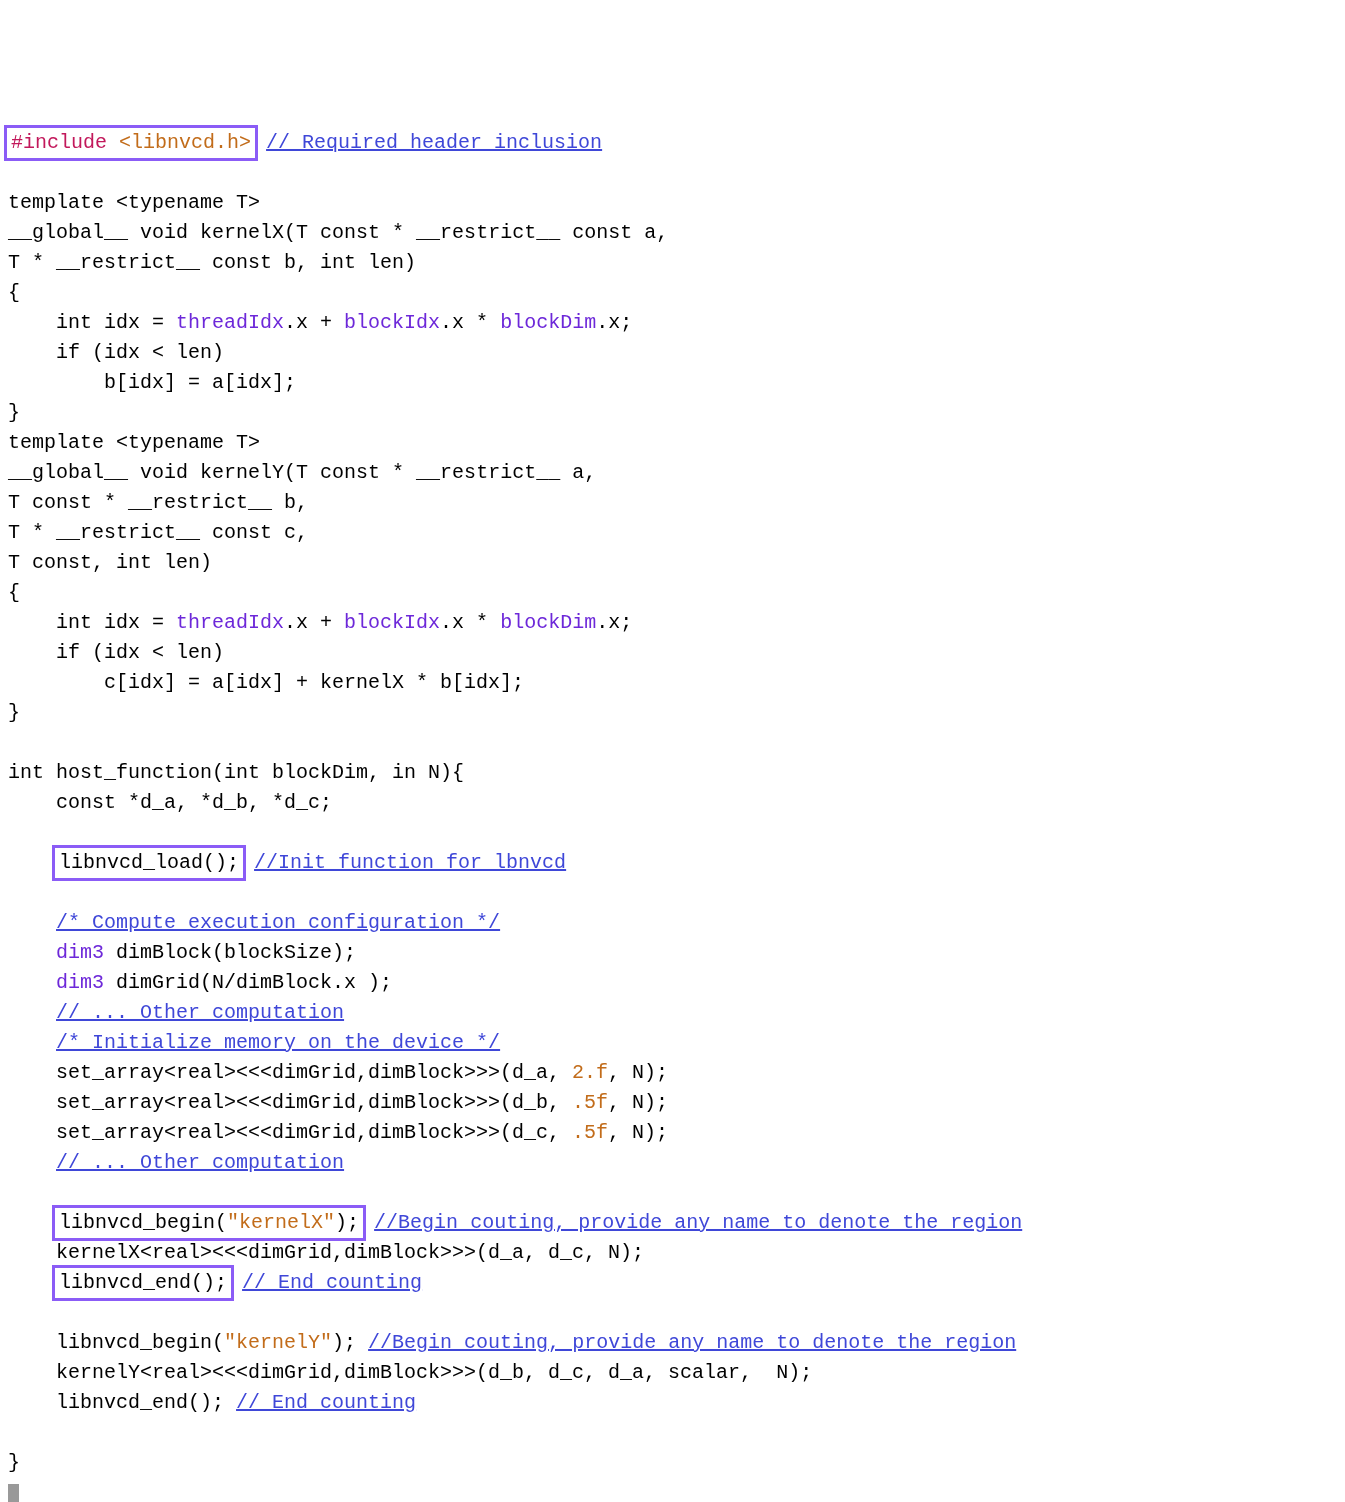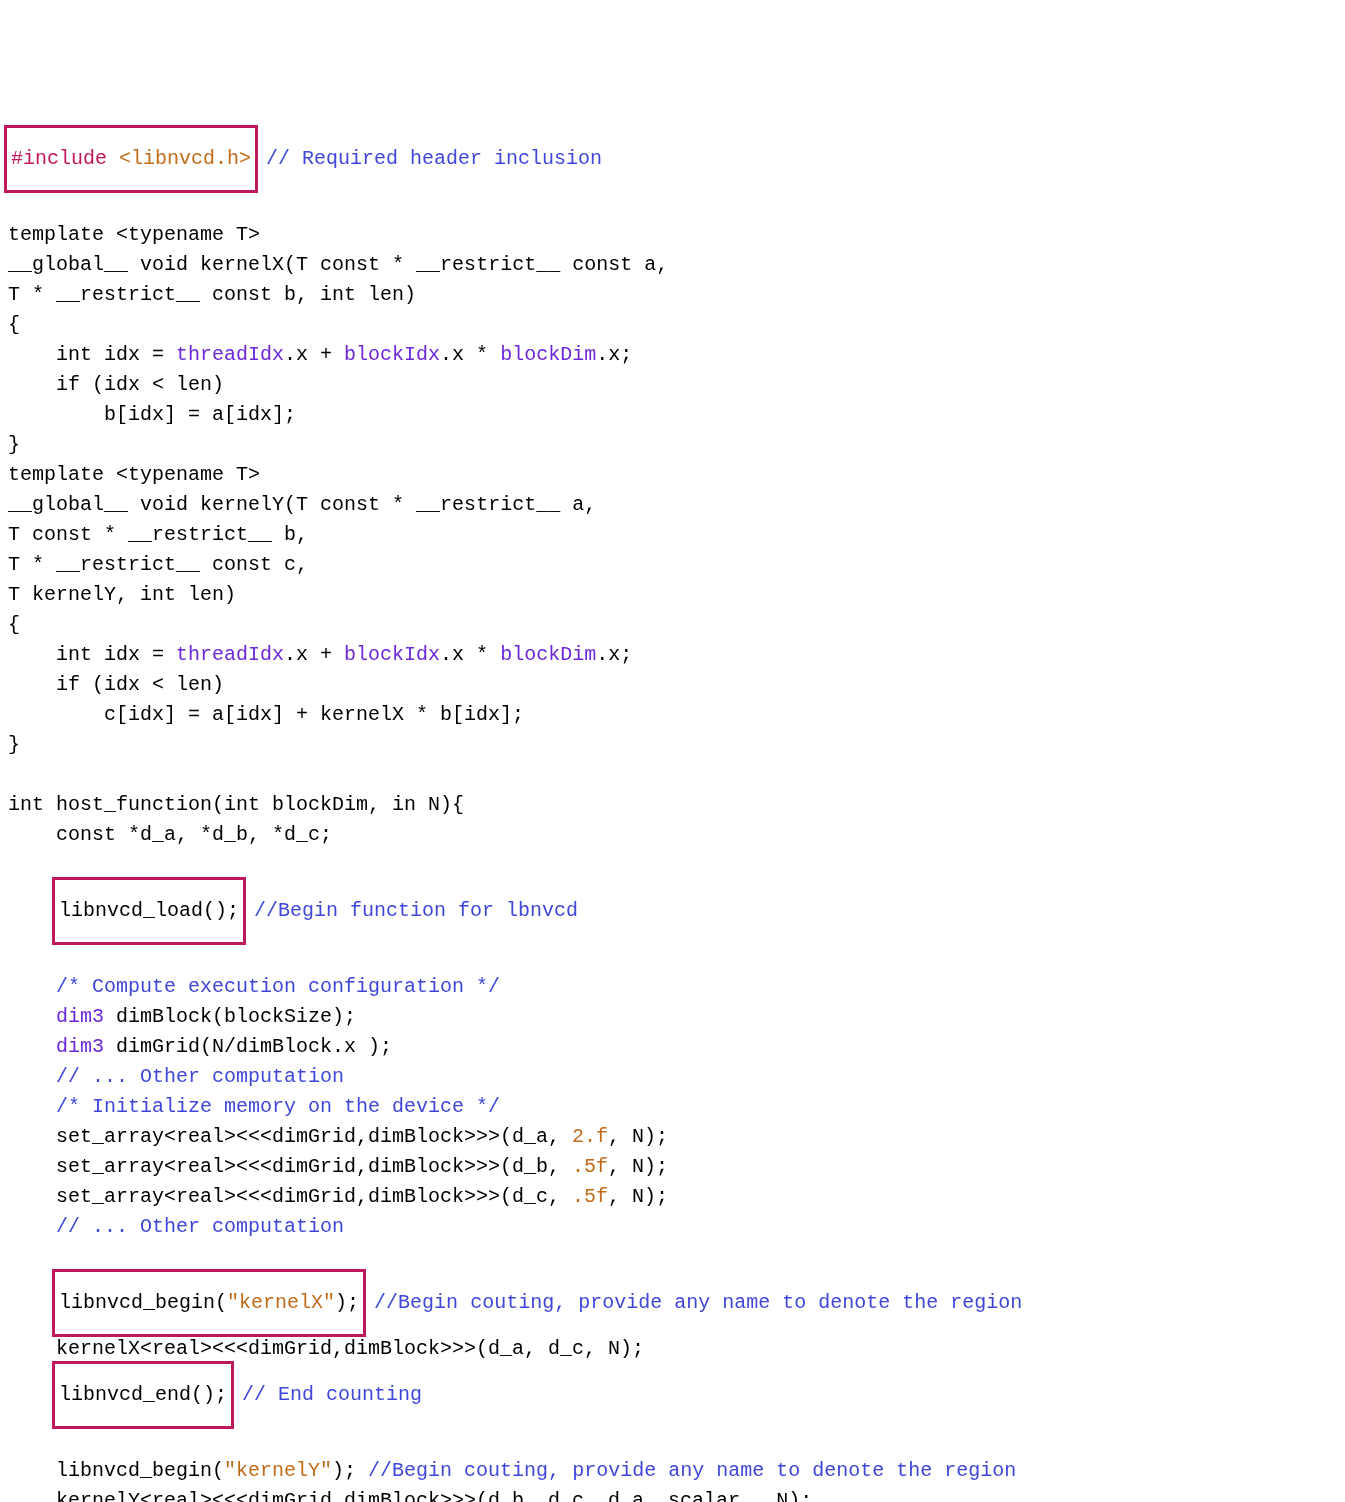--- a/index.html
+++ b/index.html
@@ -7,27 +7,27 @@
     padding: 8px;
     background: #ffffff;
     font-family: "Menlo", "Consolas", "Courier New", monospace;
     font-size: 20px;
     line-height: 1.5;
     white-space: pre;
     color: #000000;
   }
   .tok-preproc   { color: #c2185b; } 
   .tok-string    { color: #c26c1a; } 
-  .tok-comment   { color: #3f47d8; } 
+  .tok-comment   { color: #3f47d8; text-decoration: underline; } 
   .tok-keyword   { color: #000000; } 
   .tok-type      { color: #6d28d9; }
 
   .highlight-box {
-    border: 3px solid #be185d;
-    padding: 16px 4px;
+    border: 3px solid #8b5cf6;
+    padding: 0 4px;
     display: inline-block;
     margin: -3px -4px;
     vertical-align: baseline;
   }
   .cursor-block {
     display:inline-block;
     width: 11px;
     height: 20px;
     background: #999999;
     vertical-align: text-bottom;
@@ -46,31 +46,31 @@
 <span>T * __restrict__ </span><span class="tok-keyword">const</span><span> b, </span><span class="tok-keyword">int</span><span> len)</span>
 <span>{</span>
 <span>    </span><span class="tok-keyword">int</span><span> idx = </span><span class="tok-type">threadIdx</span><span>.x + </span><span class="tok-type">blockIdx</span><span>.x * </span><span class="tok-type">blockDim</span><span>.x;</span>
 <span>    </span><span class="tok-keyword">if</span><span> (idx &lt; len)</span>
 <span>        b[idx] = a[idx];</span>
 <span>}</span>
 <span class="tok-keyword">template</span><span> &lt;</span><span class="tok-keyword">typename</span><span> T&gt;</span>
 <span class="tok-keyword">__global__</span><span> </span><span class="tok-keyword">void</span><span> kernelY(T </span><span class="tok-keyword">const</span><span> * __restrict__ a,</span>
 <span>T </span><span class="tok-keyword">const</span><span> * __restrict__ b,</span>
 <span>T * __restrict__ </span><span class="tok-keyword">const</span><span> c,</span>
-<span>T kernelY, </span><span class="tok-keyword">int</span><span> len)</span>
+<span>T const, </span><span class="tok-keyword">int</span><span> len)</span>
 <span>{</span>
 <span>    </span><span class="tok-keyword">int</span><span> idx = </span><span class="tok-type">threadIdx</span><span>.x + </span><span class="tok-type">blockIdx</span><span>.x * </span><span class="tok-type">blockDim</span><span>.x;</span>
 <span>    </span><span class="tok-keyword">if</span><span> (idx &lt; len)</span>
 <span>        c[idx] = a[idx] + kernelX * b[idx];</span>
 <span>}</span>
 <span></span>
 <span class="tok-keyword">int</span><span> host_function(</span><span class="tok-keyword">int</span><span> blockDim, in N){</span>
 <span>    const *d_a, *d_b, *d_c;</span>
 <span></span>
-<span>    </span><span class="highlight-box"><span>libnvcd_load();</span></span><span> </span><span class="tok-comment">//Begin function for lbnvcd</span>
+<span>    </span><span class="highlight-box"><span>libnvcd_load();</span></span><span> </span><span class="tok-comment">//Init function for lbnvcd</span>
 <span></span>
 <span>    </span><span class="tok-comment">/* Compute execution configuration */</span>
 <span>    </span><span class="tok-type">dim3</span><span> dimBlock(blockSize);</span>
 <span>    </span><span class="tok-type">dim3</span><span> dimGrid(N/dimBlock.x );</span>
 <span>    </span><span class="tok-comment">// ... Other computation</span>
 <span>    </span><span class="tok-comment">/* Initialize memory on the device */</span>
 <span>    set_array&lt;real&gt;&lt;&lt;&lt;dimGrid,dimBlock&gt;&gt;&gt;(d_a, </span><span class="tok-string">2.f</span><span>, N);</span>
 <span>    set_array&lt;real&gt;&lt;&lt;&lt;dimGrid,dimBlock&gt;&gt;&gt;(d_b, </span><span class="tok-string">.5f</span><span>, N);</span>
 <span>    set_array&lt;real&gt;&lt;&lt;&lt;dimGrid,dimBlock&gt;&gt;&gt;(d_c, </span><span class="tok-string">.5f</span><span>, N);</span>
 <span>    </span><span class="tok-comment">// ... Other computation</span>

